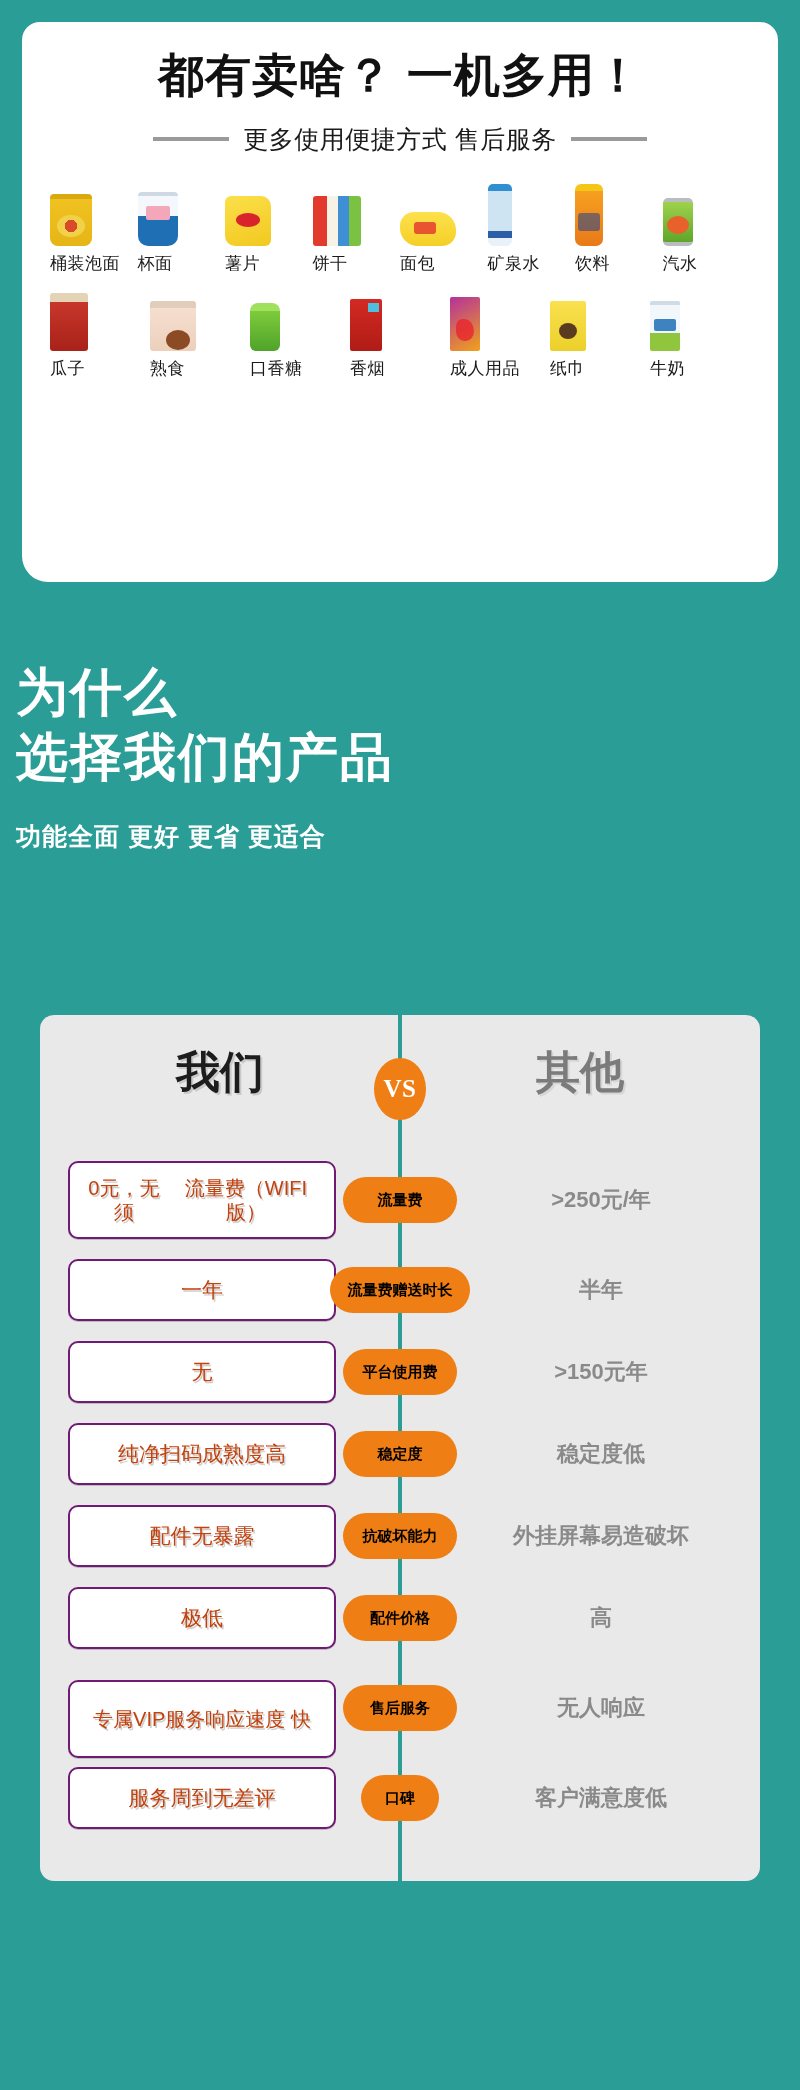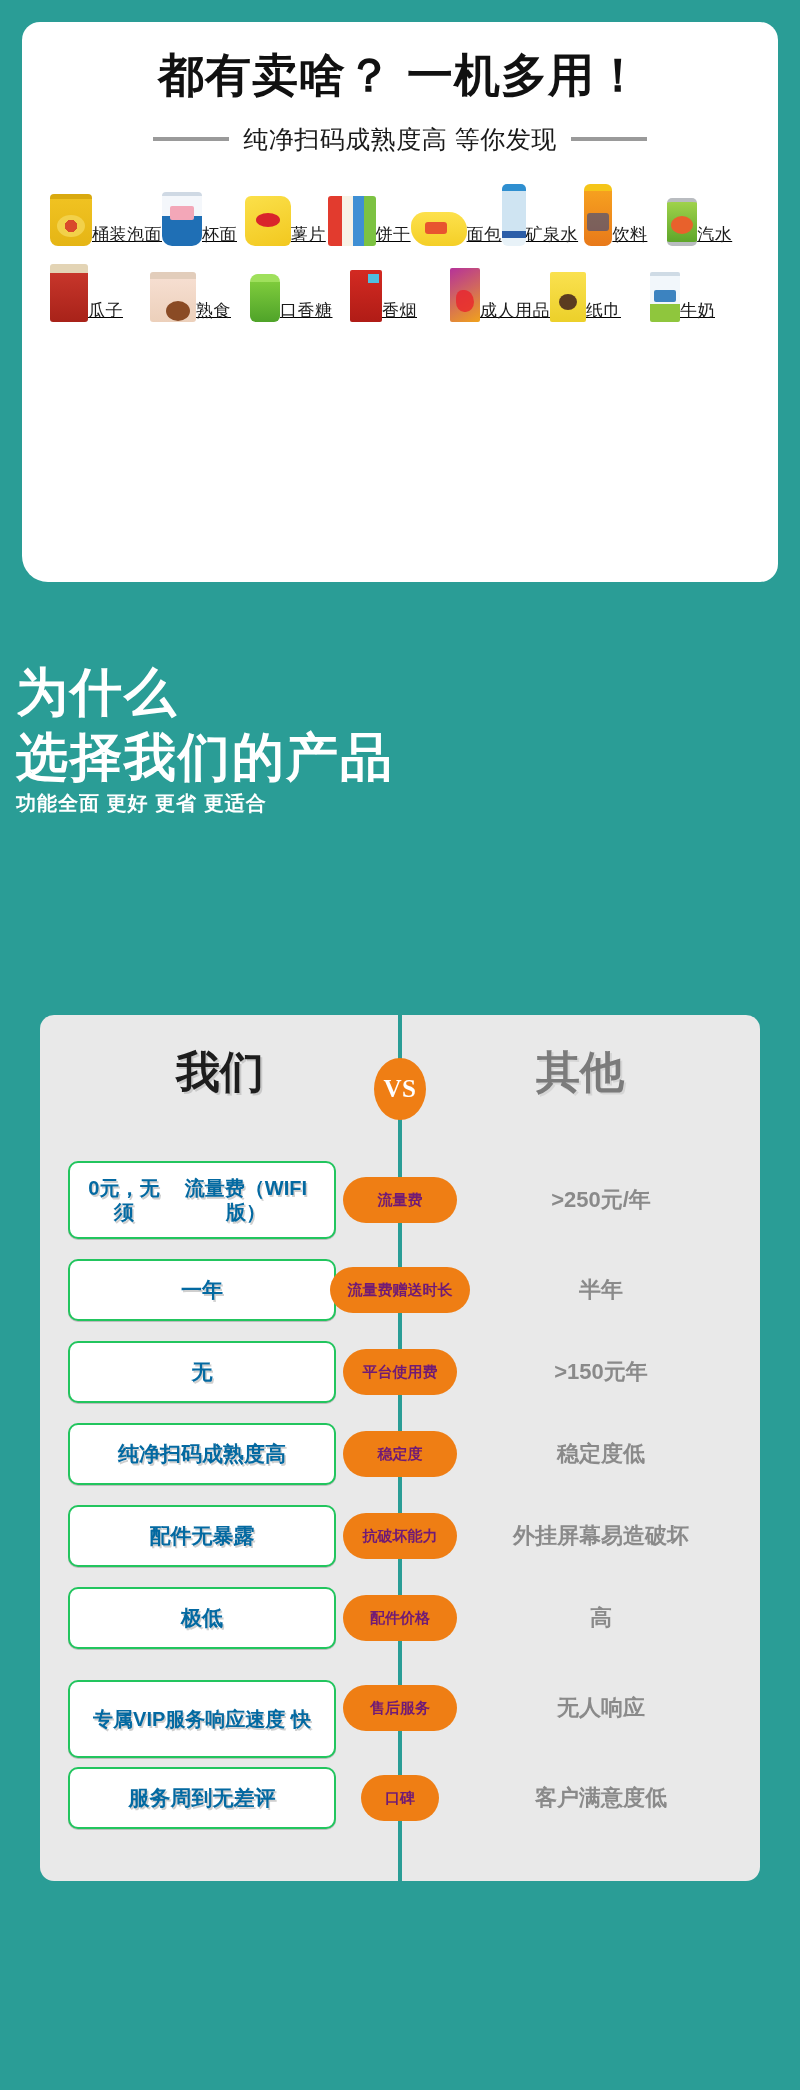--- a/index.html
+++ b/index.html
@@ -71,23 +71,22 @@
   }
   .prod-row {
     display: flex;
     align-items: flex-end;
     justify-content: space-between;
     margin-bottom: 6px;
   }
   .prod-cell {
     flex: 1 1 0;
     display: flex;
-    flex-direction: row;
-    align-items: flex-end;
-    text-decoration: underline;
+    flex-direction: column;
+    align-items: flex-start;
   }
   .prod-img {
     height: 70px;
     display: flex;
     align-items: flex-end;
     justify-content: center;
   }
   .prod-label {
     margin-top: 6px;
     font-size: 17px;
@@ -143,21 +142,22 @@
     letter-spacing: 2px;
   }
   .why-l2 {
     font-size: 52px;
     font-weight: bold;
     color: #ffffff;
     line-height: 1.25;
     letter-spacing: 2px;
   }
   .why-sub {
-    font-size: 20px;
+    margin-top: 30px;
+    font-size: 25px;
     font-weight: bold;
     color: #ffffff;
     letter-spacing: 1px;
   }
 
   
   .cmp {
     position: absolute;
     left: 40px;
     top: 1015px;
@@ -220,29 +220,29 @@
   .cmp-left {
     width: 50%;
     display: flex;
     justify-content: flex-start;
     padding-left: 28px;
   }
   .cmp-box {
     width: 268px;
     min-height: 62px;
     background: #ffffff;
-    border: 2px solid #22c55e;
+    border: 2px solid #701a75;
     border-radius: 10px;
     display: flex;
     align-items: center;
     justify-content: center;
     text-align: center;
     font-size: 21px;
-    font-weight: bold;
-    color: #0369a1;
+    font-weight: normal;
+    color: #c2410c;
     line-height: 1.2;
     padding: 4px 10px;
     text-shadow: 1.5px 1.5px 0 #cfcfcf;
     box-shadow: 0 1px 0 #bdbdbd;
   }
   .cmp-box.two-line { font-size: 20px; }
   .cmp-right {
     width: 50%;
     display: flex;
     justify-content: center;
@@ -258,21 +258,21 @@
   }
   .pill {
     position: absolute;
     left: 50%;
     top: 50%;
     transform: translate(-50%,-50%);
     min-width: 114px;
     height: 46px;
     background: #ef7e14;
     border-radius: 23px;
-    color: #701a75;
+    color: #000000;
     font-size: 15px;
     font-weight: bold;
     display: flex;
     align-items: center;
     justify-content: center;
     padding: 0 12px;
     white-space: nowrap;
     z-index: 5;
   }
   .pill.wide { min-width: 140px; }
@@ -282,21 +282,21 @@
 <body>
 
 <div class="page">
 
   <div class="hero">
     <div class="hero-card">
       <div class="hero-inner">
         <div class="hero-title">都有卖啥？ 一机多用！</div>
         <div class="hero-sub-row">
           <span class="hero-rule"></span>
-          <span class="hero-sub">纯净扫码成熟度高 等你发现</span>
+          <span class="hero-sub">更多使用便捷方式 售后服务</span>
           <span class="hero-rule"></span>
         </div>
 
         <div class="prod-grid">
           <div class="prod-row" id="row1">
               <div class="prod-cell">
                 <div class="prod-img">
                   <div class="pk pk-cupnoodle"></div>
                 </div>
                 <div class="prod-label">桶装泡面</div>

